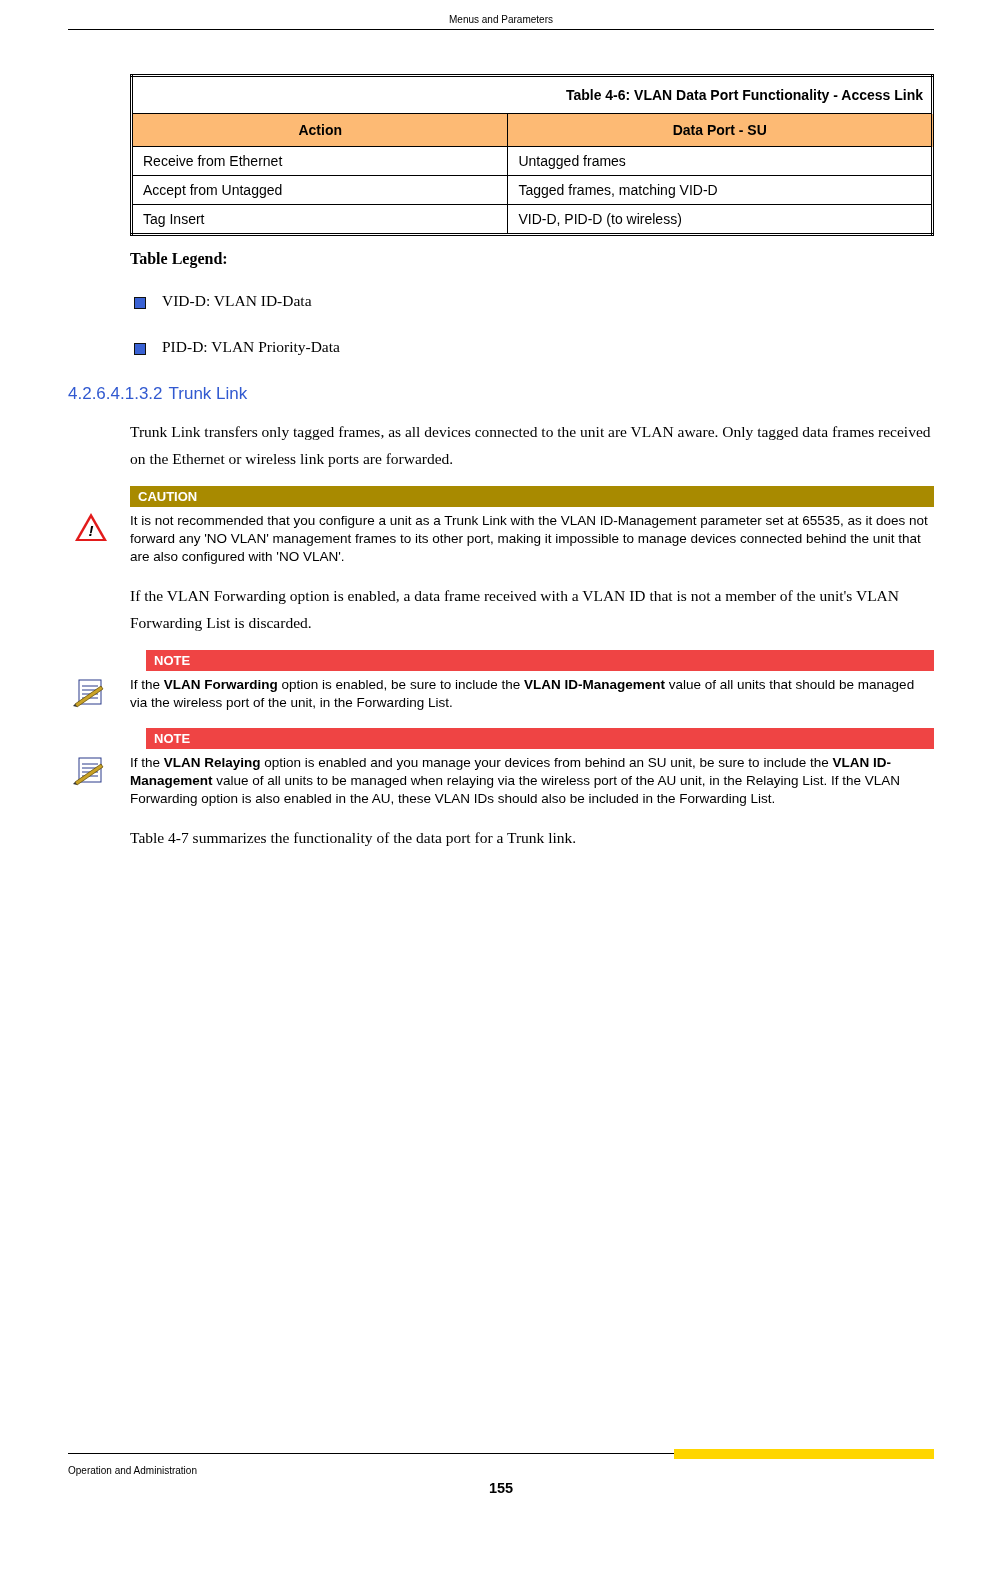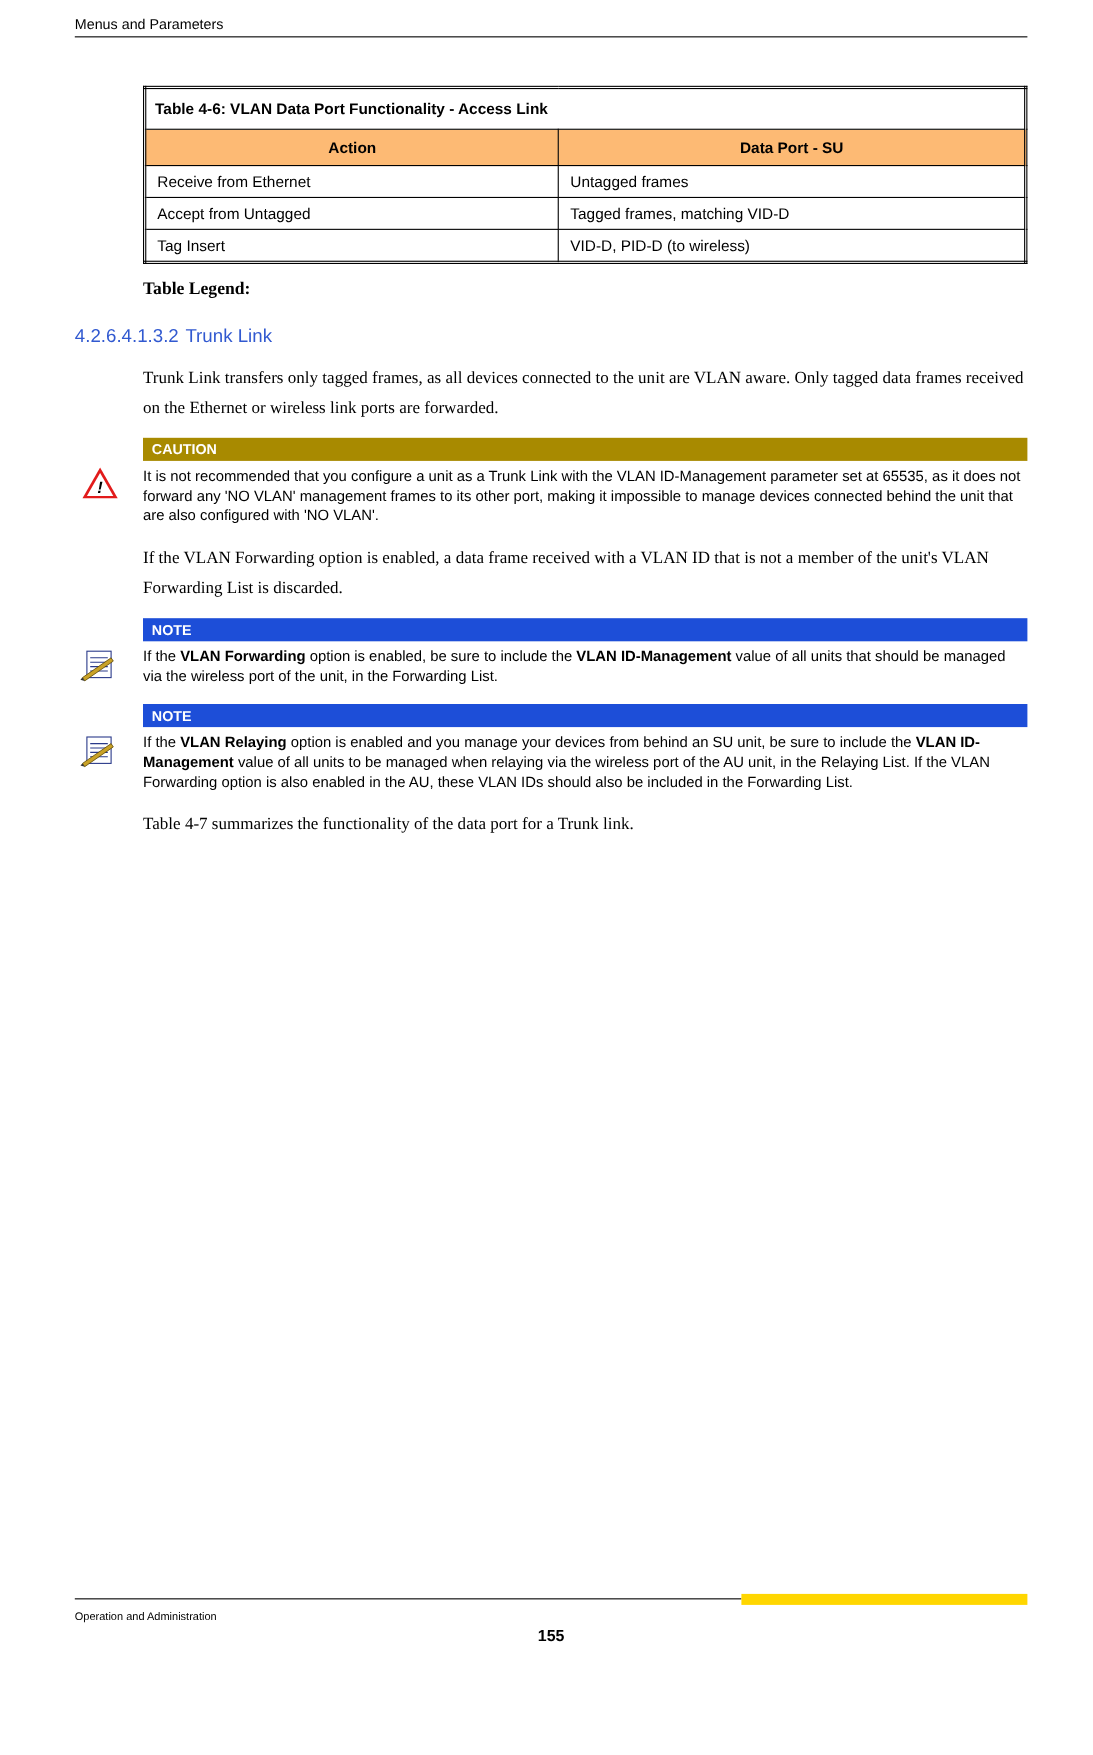--- a/index.html
+++ b/index.html
@@ -11,42 +11,42 @@
     color: #000;
     width: 994px;
   }
   .page {
     padding: 14px 60px 30px 68px;
     position: relative;
     min-height: 1520px;
     box-sizing: border-box;
   }
   .header {
-    text-align: left;
-    font-size: 13px;
+    text-align: center;
+    font-size: 10px;
     margin-bottom: 4px;
   }
   .top-rule {
     border: none;
     border-top: 1px solid #000;
     margin: 0 0 44px 0;
   }
   .content-inset {
     margin-left: 62px;
     margin-right: 0;
   }
   table.data {
     border-collapse: collapse;
     width: 100%;
     border: 3px double #000;
     font-family: Arial, Helvetica, sans-serif;
     font-size: 14px;
   }
   table.data th.title {
-    text-align: left;
+    text-align: right;
     padding: 10px 8px;
     font-weight: bold;
     border: 1px solid #000;
     background: #fff;
   }
   table.data th.colhead {
     background: #fdba74;
     font-weight: bold;
     text-align: center;
     padding: 8px;
@@ -129,21 +129,21 @@
   }
   .callout-bar {
     font-weight: bold;
     color: #fff;
     padding: 3px 8px;
     font-size: 13px;
     font-family: Arial, Helvetica, sans-serif;
     margin-bottom: 5px;
   }
   .bar-caution { background: #a88a00; }
-  .bar-note { background: #1d4ed8; }
+  .bar-note { background: #ef4444; margin-left: 16px; }
   .callout-text {
     font-family: Arial, Helvetica, sans-serif;
     font-size: 13.5px;
     line-height: 1.33;
   }
   .callout-text b { font-weight: bold; }
   .footer {
     position: absolute;
     bottom: 24px;
     left: 68px;
@@ -211,20 +211,24 @@
       </tr>
       <tr>
         <td>Tag Insert</td>
         <td>VID-D, PID-D (to wireless)</td>
       </tr>
     </tbody>
       </table>
 
     <div class="legend-title">Table Legend:</div>
 
+    <ul class="sqlist">
+      <li>VID-D: VLAN ID-Data</li>
+      <li>PID-D: VLAN Priority-Data</li>
+    </ul>
 
     <div class="section-head">
       <span class="section-num">4.2.6.4.1.3.2</span>
       <span class="section-title">Trunk Link</span>
     </div>
 
     <p class="body-para">Trunk Link transfers only tagged frames, as all devices connected to the unit are VLAN aware. Only tagged data frames received on the Ethernet or wireless link ports are forwarded.</p>
 
     <div class="callout">
       <div class="callout-row">

